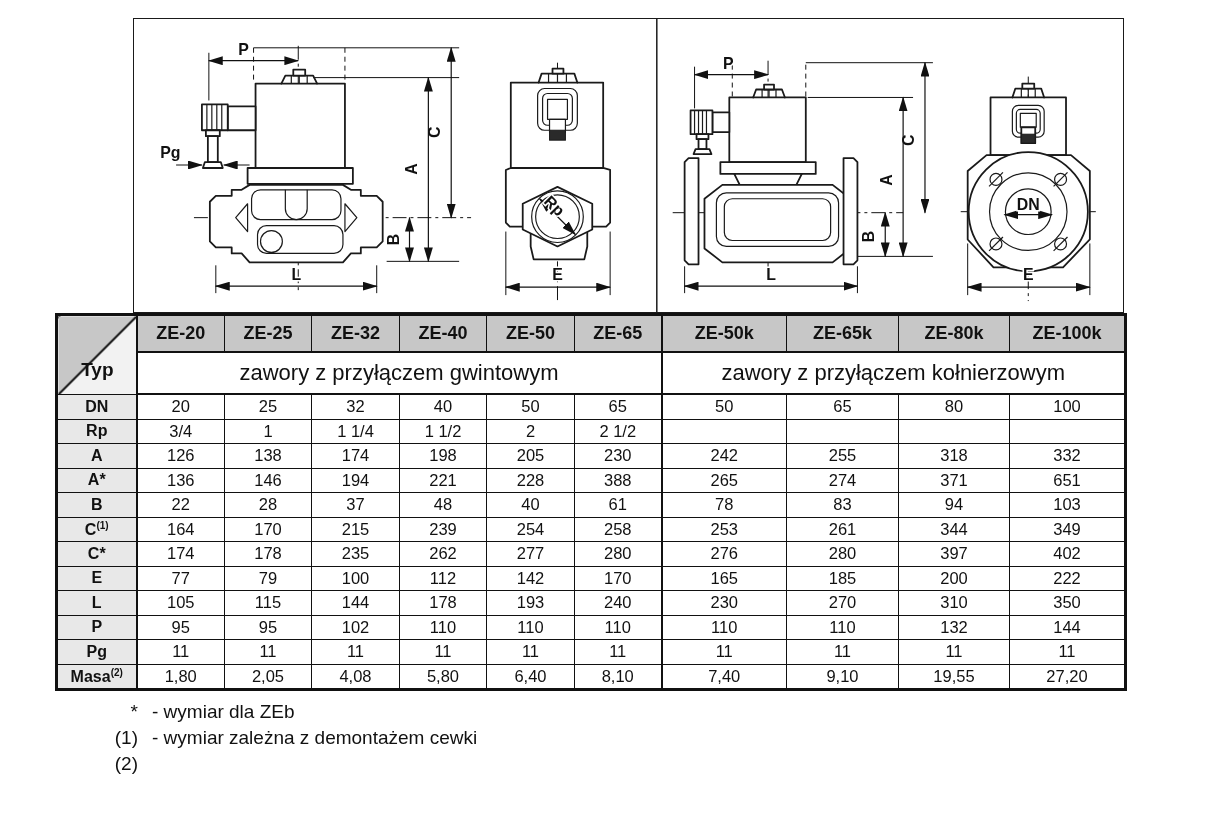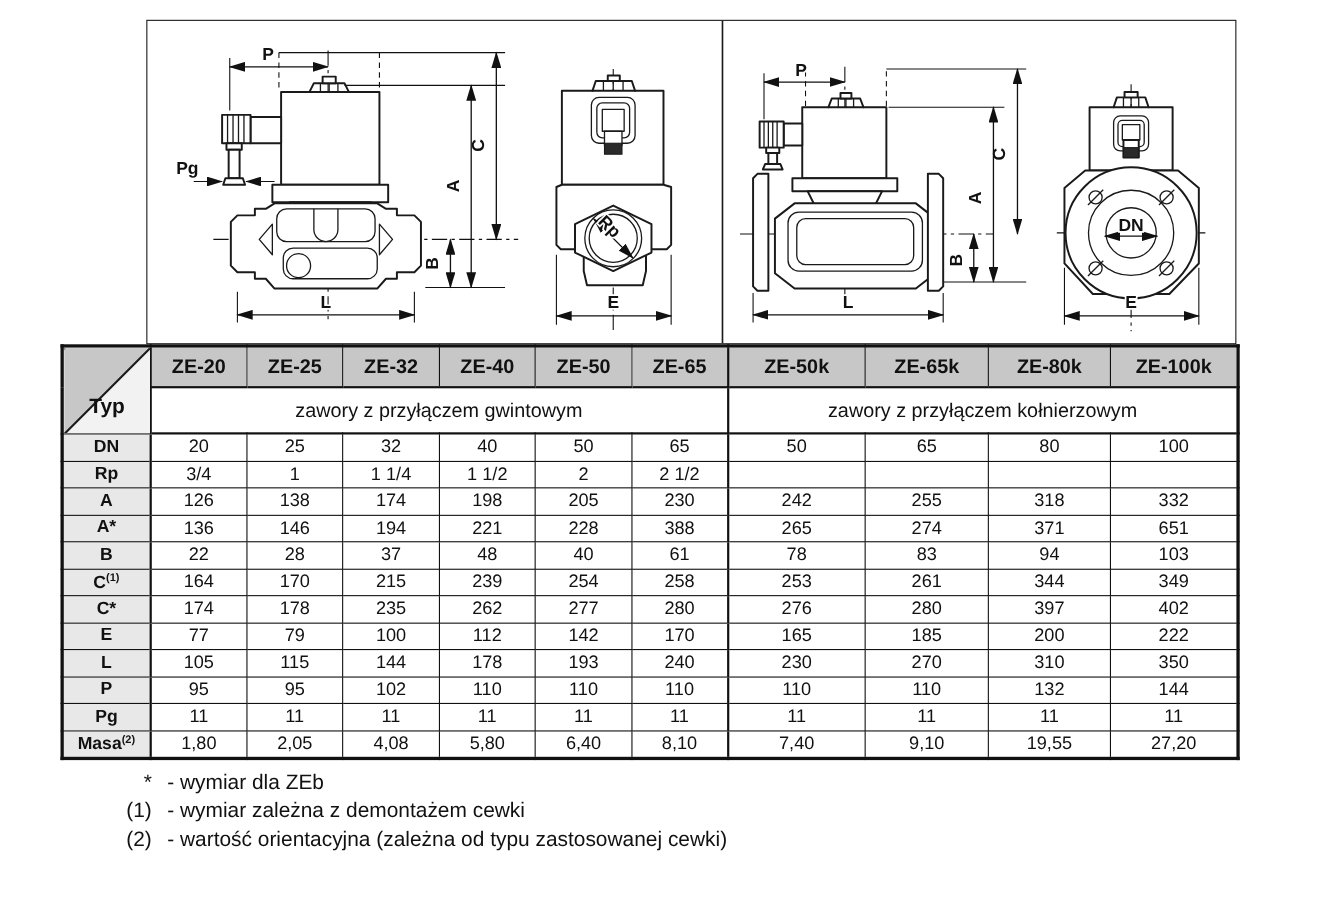--- a/index.html
+++ b/index.html
@@ -27,21 +27,21 @@
   table.tbl{border-collapse:collapse;table-layout:fixed;width:1069px;
     border:3px solid var(--border,#111);font-family:"Liberation Sans",sans-serif;}
   .tbl th,.tbl td{border:1.6px solid var(--border,#111);text-align:center;vertical-align:middle;
     padding:0;overflow:hidden;white-space:nowrap;}
   .col-head{background:var(--header-bg,#c7c7c7);font-size:18px;font-weight:bold;height:35px;
     border-bottom:2.5px solid var(--border,#111) !important;}
   .corner{background:linear-gradient(to bottom right,
       var(--header-bg,#c7c7c7) 49.2%, #1a1a1a 49.2% 50.8%, var(--corner-lower,#f2f2f2) 50.8%);
     border-right:2.5px solid var(--border,#111) !important;position:relative;}
   .corner .corner-lbl{position:absolute;top:5px;right:22px;font-size:19px;font-weight:bold;margin-top:38px;}
-  .group-cell{font-size:18px;height:40px;background:#fff;border-bottom:2px solid var(--border,#111) !important;}
+  .group-cell{font-size:22px;height:40px;background:#fff;border-bottom:2px solid var(--border,#111) !important;}
   .row-head{background:var(--rowhead-bg,#e8e8e8);font-weight:bold;font-size:16px;
     border-right:2.5px solid var(--border,#111) !important;}
   .row-head sup{font-size:10px;}
   .gdiv{border-right:2.5px solid var(--border,#111) !important;}
   .val{font-size:16.5px;height:23.5px;}
 
   
   #footnotes{position:absolute;left:60px;top:699px;font-size:19px;line-height:26px;}
   .fn{display:flex;}
   .fn-sym{width:78px;text-align:right;flex:none;}
@@ -426,17 +426,16 @@
       <div class="fn">
         <span class="fn-sym">*</span>
         <span class="fn-text">- wymiar dla ZEb</span>
       </div>
       <div class="fn">
         <span class="fn-sym">(1)</span>
         <span class="fn-text">- wymiar zależna z demontażem cewki</span>
       </div>
       <div class="fn">
         <span class="fn-sym">(2)</span>
-        <span class="fn-text">- wartość orientacyjna (zależna od typu zastosowanej cewki)</span>
       </div>
     </div>
 
 </div>
 
 </body></html>

